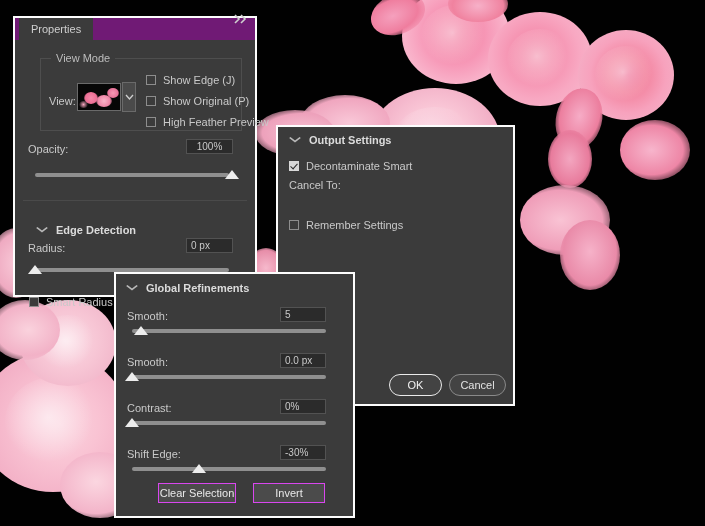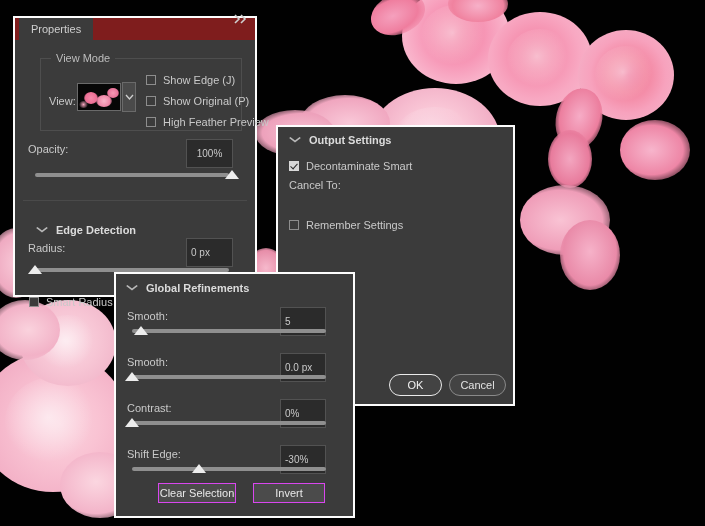--- a/index.html
+++ b/index.html
@@ -18,42 +18,42 @@
     background:radial-gradient(circle at 45% 45%, rgba(255,255,255,.55), rgba(255,255,255,0) 62%);}
   .petal{position:absolute;border-radius:50%;}
 
   
   .panel{position:absolute;background:#3b3b3b;border:2px solid #fdfdfd;
          box-sizing:border-box;color:#d3d3d3;}
   .panel-inner{position:absolute;inset:0;background:#3b3b3b;}
 
   
   #properties{left:13px;top:16px;width:244px;height:281px;}
-  #prop-tabstrip{position:absolute;left:0;top:0;right:0;height:22px;background:#7f1d1d;}
+  #prop-tabstrip{position:absolute;left:0;top:0;right:0;height:22px;background:#701a75;}
   #prop-tab{position:absolute;left:4px;top:0;height:22px;padding:0 12px;
      display:flex;align-items:center;background:#3b3b3b;color:#cfcfcf;font-size:11px;}
   #collapse-icon{position:absolute;right:6px;top:-7px;width:16px;height:16px;
      display:flex;align-items:center;justify-content:center;color:#cfcfcf;font-size:10px;letter-spacing:-1px;}
 
   .group{position:absolute;border:1px solid #4e4e4e;}
   .group-title{position:absolute;top:-7px;left:10px;background:#3b3b3b;padding:0 5px;
      color:#bdbdbd;font-size:11px;}
 
   .lbl{color:#c9c9c9;font-size:11px;white-space:nowrap;}
 
   
   .cb{width:10px;height:10px;border:1px solid #8d8d8d;background:#3b3b3b;
       box-sizing:border-box;display:inline-block;position:relative;}
   .cb.checked{background:#d8d8d8;border-color:#d8d8d8;}
   .cb.checked::after{content:"";position:absolute;left:2px;top:0px;width:3px;height:6px;
       border:solid #2b2b2b;border-width:0 1.6px 1.6px 0;transform:rotate(42deg);}
   .cbrow{display:flex;align-items:center;gap:7px;position:absolute;}
 
   
-  .vbox{position:absolute;height:29px;background:#2b2b2b;border:1px solid #525252;
+  .vbox{position:absolute;height:15px;background:#2b2b2b;border:1px solid #525252;
         box-sizing:border-box;color:#c9c9c9;font-size:10px;display:flex;align-items:center;padding-left:4px;}
 
   
   .slider{position:absolute;height:4px;background:#8f8f8f;border-radius:2px;}
   .knob{position:absolute;width:0;height:0;border-left:7px solid transparent;
         border-right:7px solid transparent;border-bottom:9px solid #ededed;}
 
   
   .sec{position:absolute;display:flex;align-items:center;gap:9px;}
   .chev{color:#b9b9b9;font-size:9px;display:inline-block;transform:scaleX(1.3);}

